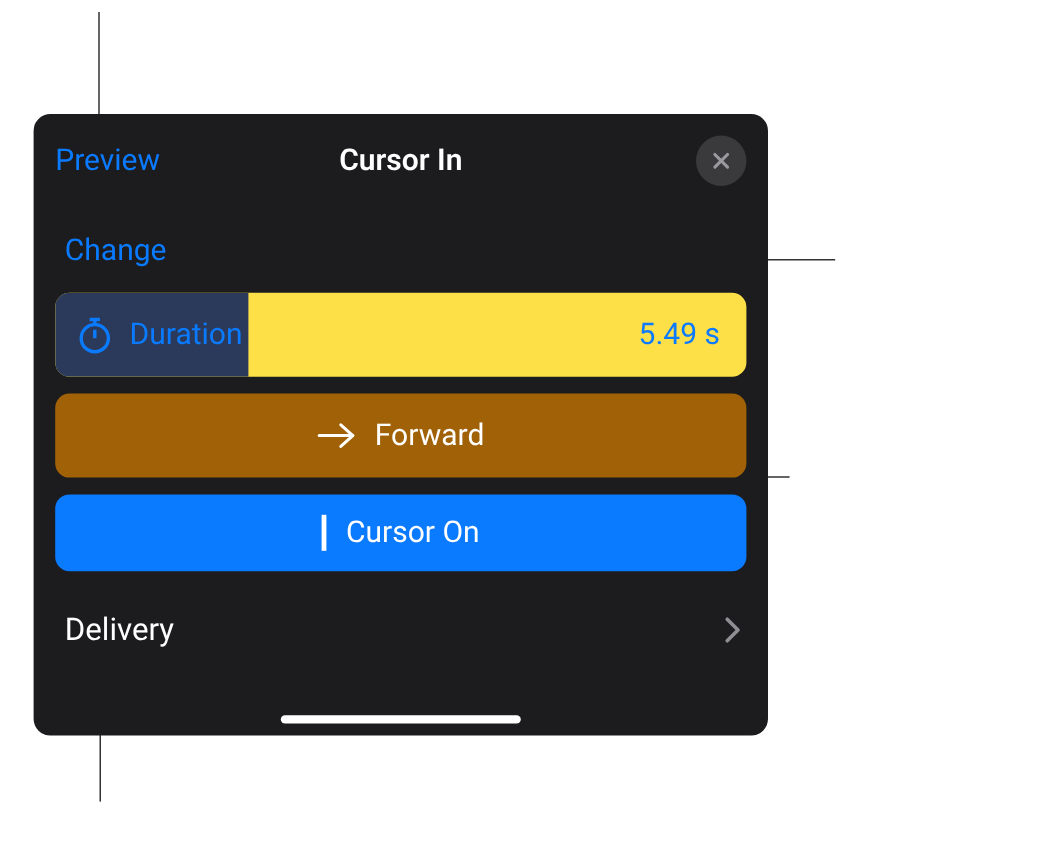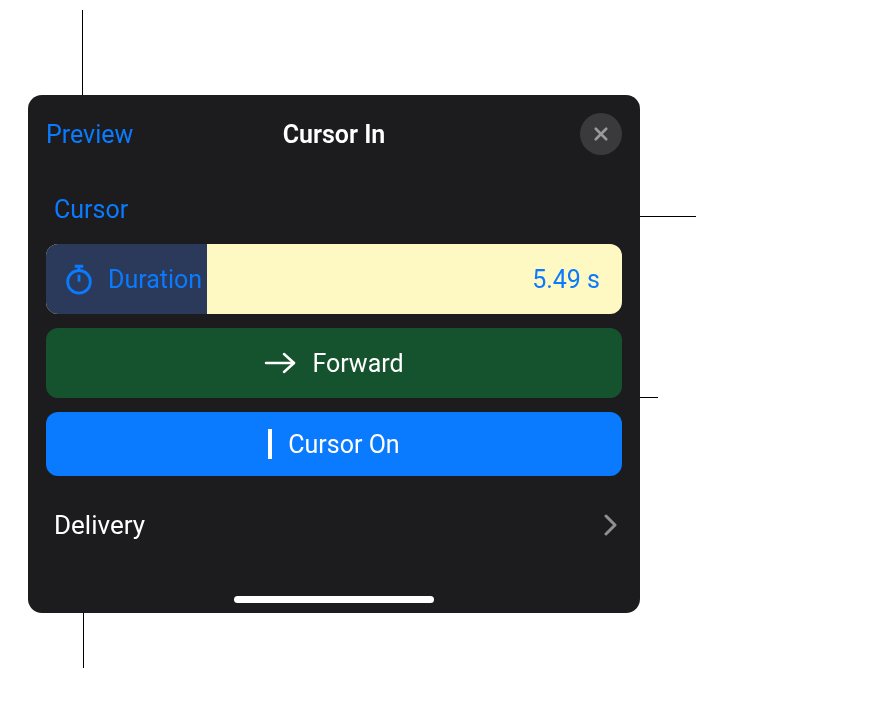--- a/index.html
+++ b/index.html
@@ -85,21 +85,21 @@
       font-size: 25px;
       font-weight: 400;
       cursor: pointer;
     }
     
     .controls {
       padding: 4px 18px 0 18px;
     }
     
     .duration-row {
-      background: #fef9c3;
+      background: #fde047;
       border-radius: 12px;
       height: 70px;
       display: flex;
       align-items: center;
       position: relative;
       overflow: hidden;
       margin-bottom: 14px;
       cursor: pointer;
     }
     
@@ -134,21 +134,21 @@
       flex: 1;
     }
     
     .duration-value {
       color: #0a7aff;
       font-size: 25px;
       font-weight: 400;
     }
     
     .direction-row {
-      background: #14532d;
+      background: #a16207;
       border-radius: 12px;
       height: 70px;
       display: flex;
       align-items: center;
       justify-content: center;
       margin-bottom: 14px;
       cursor: pointer;
     }
     
     .arrow-icon {
@@ -265,21 +265,21 @@
     <span class="title">Cursor In</span>
     <div class="close-button">
       <svg viewBox="0 0 24 24" fill="none" stroke="#9a9a9e" stroke-width="3.5" stroke-linecap="round">
         <line x1="5" y1="5" x2="19" y2="19"></line>
         <line x1="19" y1="5" x2="5" y2="19"></line>
       </svg>
     </div>
   </div>
 
   <div class="section-header">
-    <span class="change-link">Cursor</span>
+    <span class="change-link">Change</span>
   </div>
 
   <div class="controls">
 
     <div class="duration-row">
       <div class="duration-progress"></div>
       <div class="duration-content">
         <svg class="timer-icon" viewBox="0 0 24 24" fill="none" stroke="#0a7aff" stroke-width="2">
           <circle cx="12" cy="14" r="8"></circle>
           <line x1="12" y1="14" x2="12" y2="9"></line>

